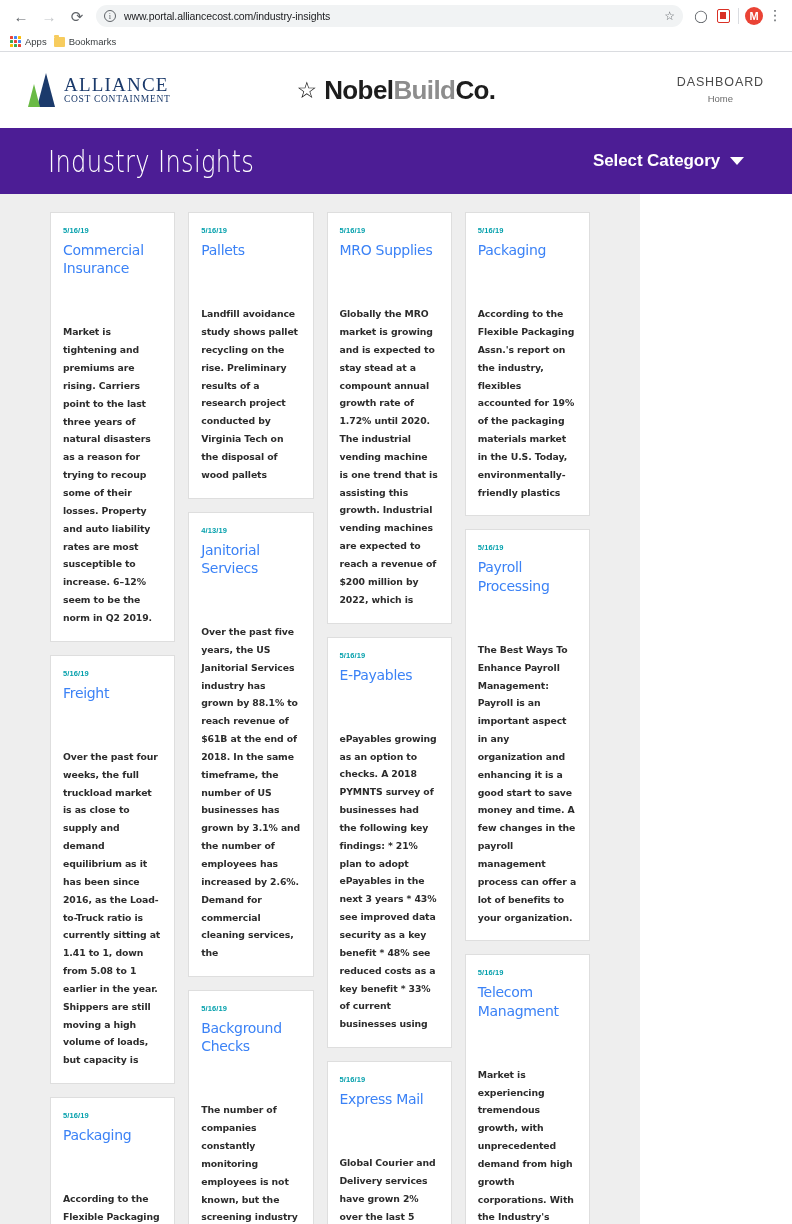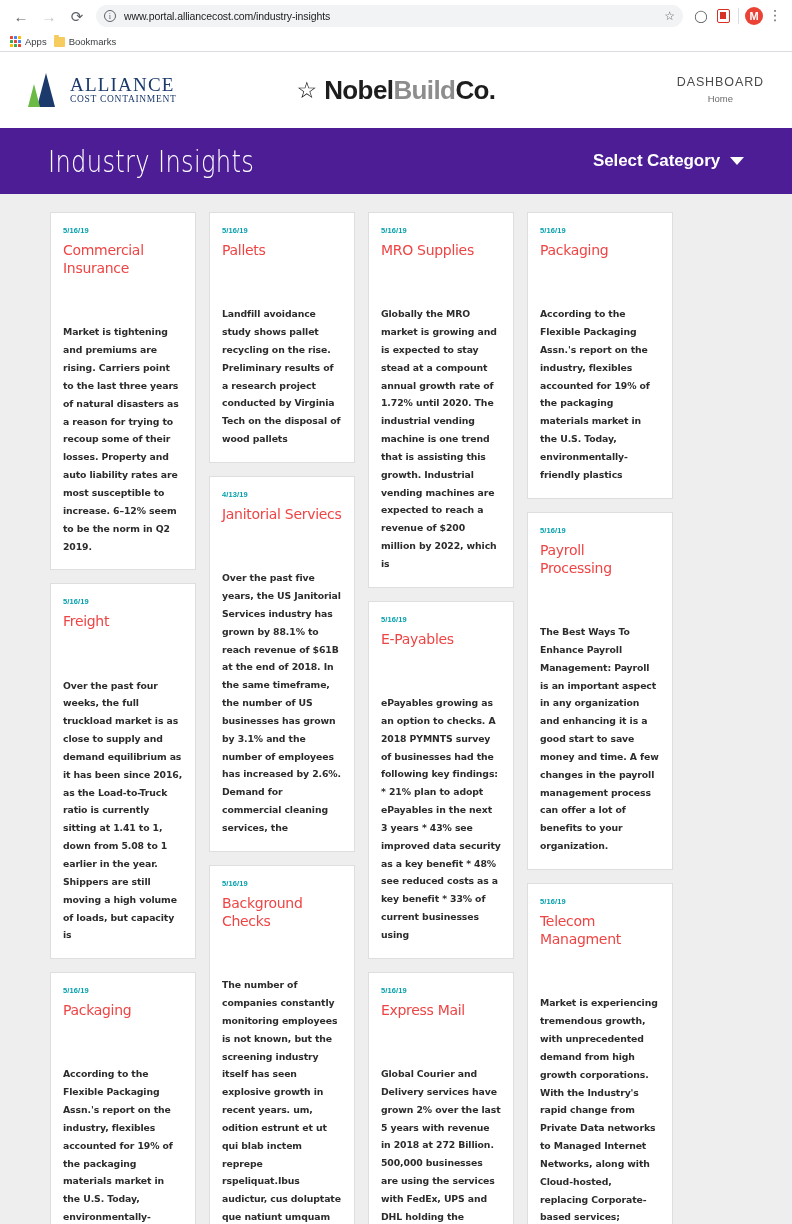--- a/index.html
+++ b/index.html
@@ -87,21 +87,21 @@
   }
   .bm-label { font-size: 9.5px; color: #3c4043; }
   .bm-item { display: flex; align-items: center; gap: 4px; }
 
   
   .site-header {
     height: 76px; background: #ffffff;
     display: flex; align-items: center;
     padding: 0 28px; position: relative;
   }
-  .logo-alliance { display: flex; align-items: center; gap: 13px; }
+  .logo-alliance { display: flex; align-items: center; gap: 7px; }
   .logo-mark {
     width: 29px; height: 34px; position: relative; flex: none;
   }
   .logo-mark .blue {
     position: absolute; left: 9px; top: 0;
     width: 0; height: 0;
     border-left: 9px solid transparent;
     border-right: 9px solid transparent;
     border-bottom: 34px solid #1b3a6b;
   }
@@ -162,38 +162,38 @@
   .caret-down {
     width: 0; height: 0;
     border-left: 7px solid transparent;
     border-right: 7px solid transparent;
     border-top: 8px solid #ffffff;
   }
 
   
   .board {
     background: #eeeeee;
-    width: 792px; height: 1030px;
+    width: 640px; height: 1030px;
     padding: 18px 50px 0 50px;
     display: flex; gap: 13px;
     align-items: flex-start;
   }
   .col { width: 146px; display: flex; flex-direction: column; gap: 13px; }
 
   .card {
     background: #ffffff;
     border: 1px solid #dedede;
     padding: 13px 12px 14px 12px;
   }
   .card-date {
     font-size: 7.5px; color: #04A0AC; font-weight: bold;
     letter-spacing: 0.1px; margin-bottom: 6px;
   }
   .card-title {
-    font-size: 14px; color: #ef4444; font-weight: 400;
+    font-size: 14px; color: #3b82f6; font-weight: 400;
     line-height: 1.3; margin-bottom: 11px;
     font-family: "DejaVu Sans", sans-serif;
     letter-spacing: -0.3px;
   }
   .card-body {
     font-size: 9.3px; color: #2c2c2c; font-weight: bold;
     line-height: 1.92; letter-spacing: -0.1px;
     font-family: "DejaVu Sans", sans-serif;
     margin-top: 46px;
   }

